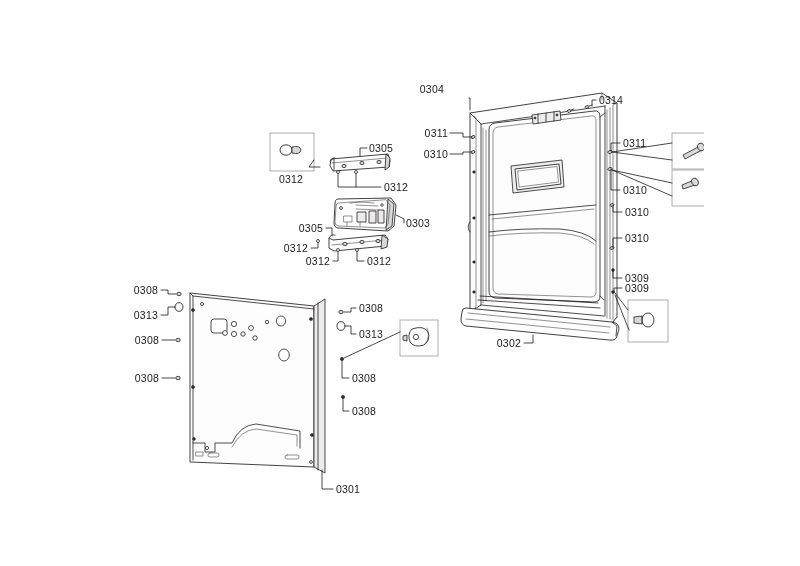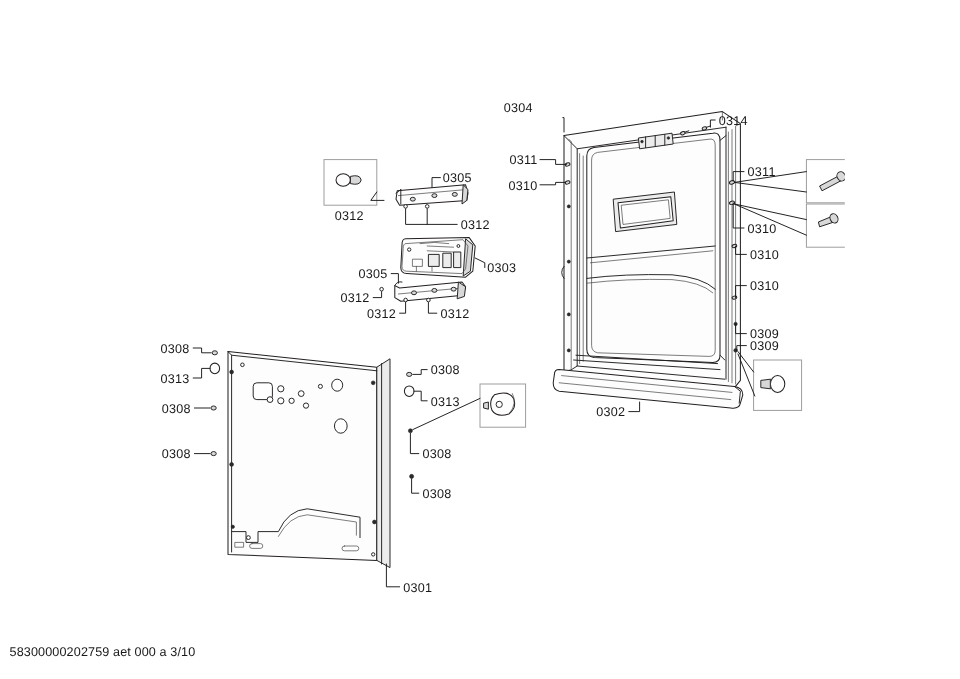--- a/index.html
+++ b/index.html
@@ -378,15 +378,14 @@
     <text class="lbl" x="158" y="294" text-anchor="end">0308</text>
     <text class="lbl" x="158" y="319" text-anchor="end">0313</text>
     <text class="lbl" x="159" y="344" text-anchor="end">0308</text>
     <text class="lbl" x="159" y="382" text-anchor="end">0308</text>
     <text class="lbl" x="359" y="312">0308</text>
     <text class="lbl" x="359" y="338">0313</text>
     <text class="lbl" x="352" y="382">0308</text>
     <text class="lbl" x="352" y="415">0308</text>
   </svg>
 
-  <div class="footer-text">58300000202759 aet 000 a 3/10</div>
 
 </div>
 
 </body></html>

